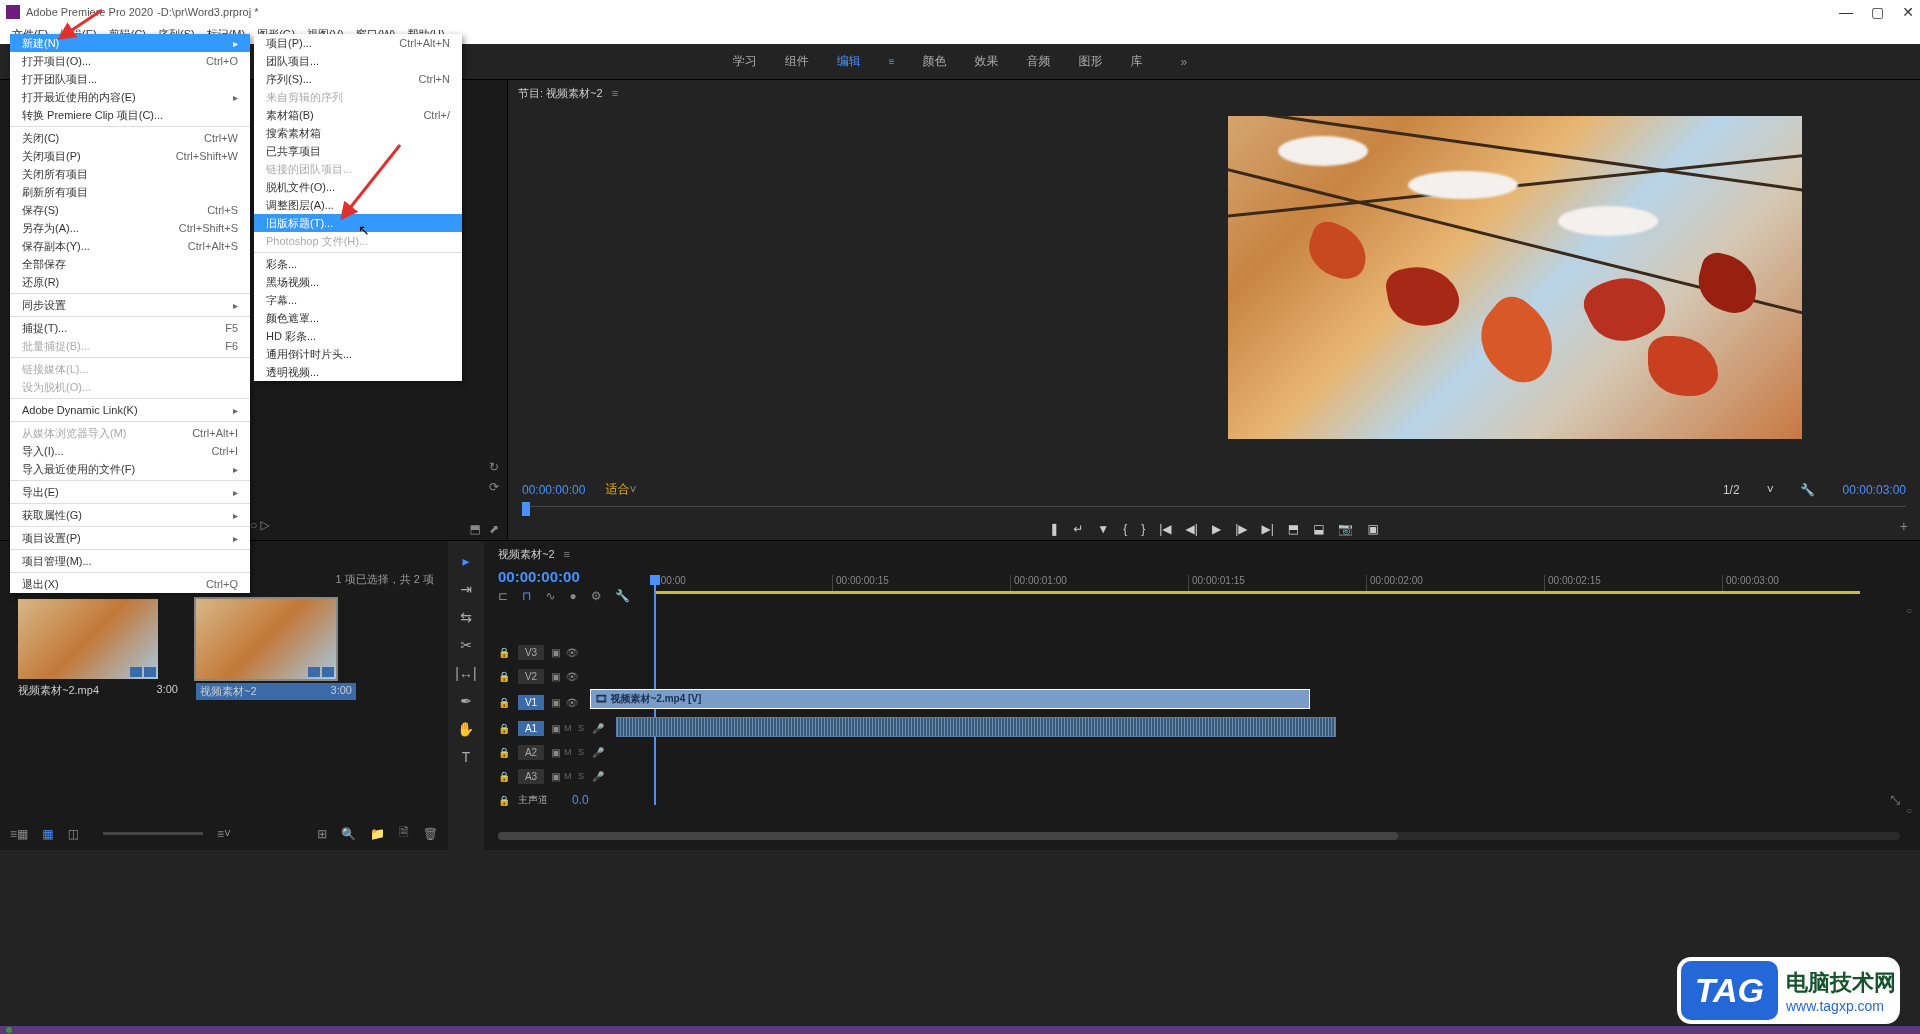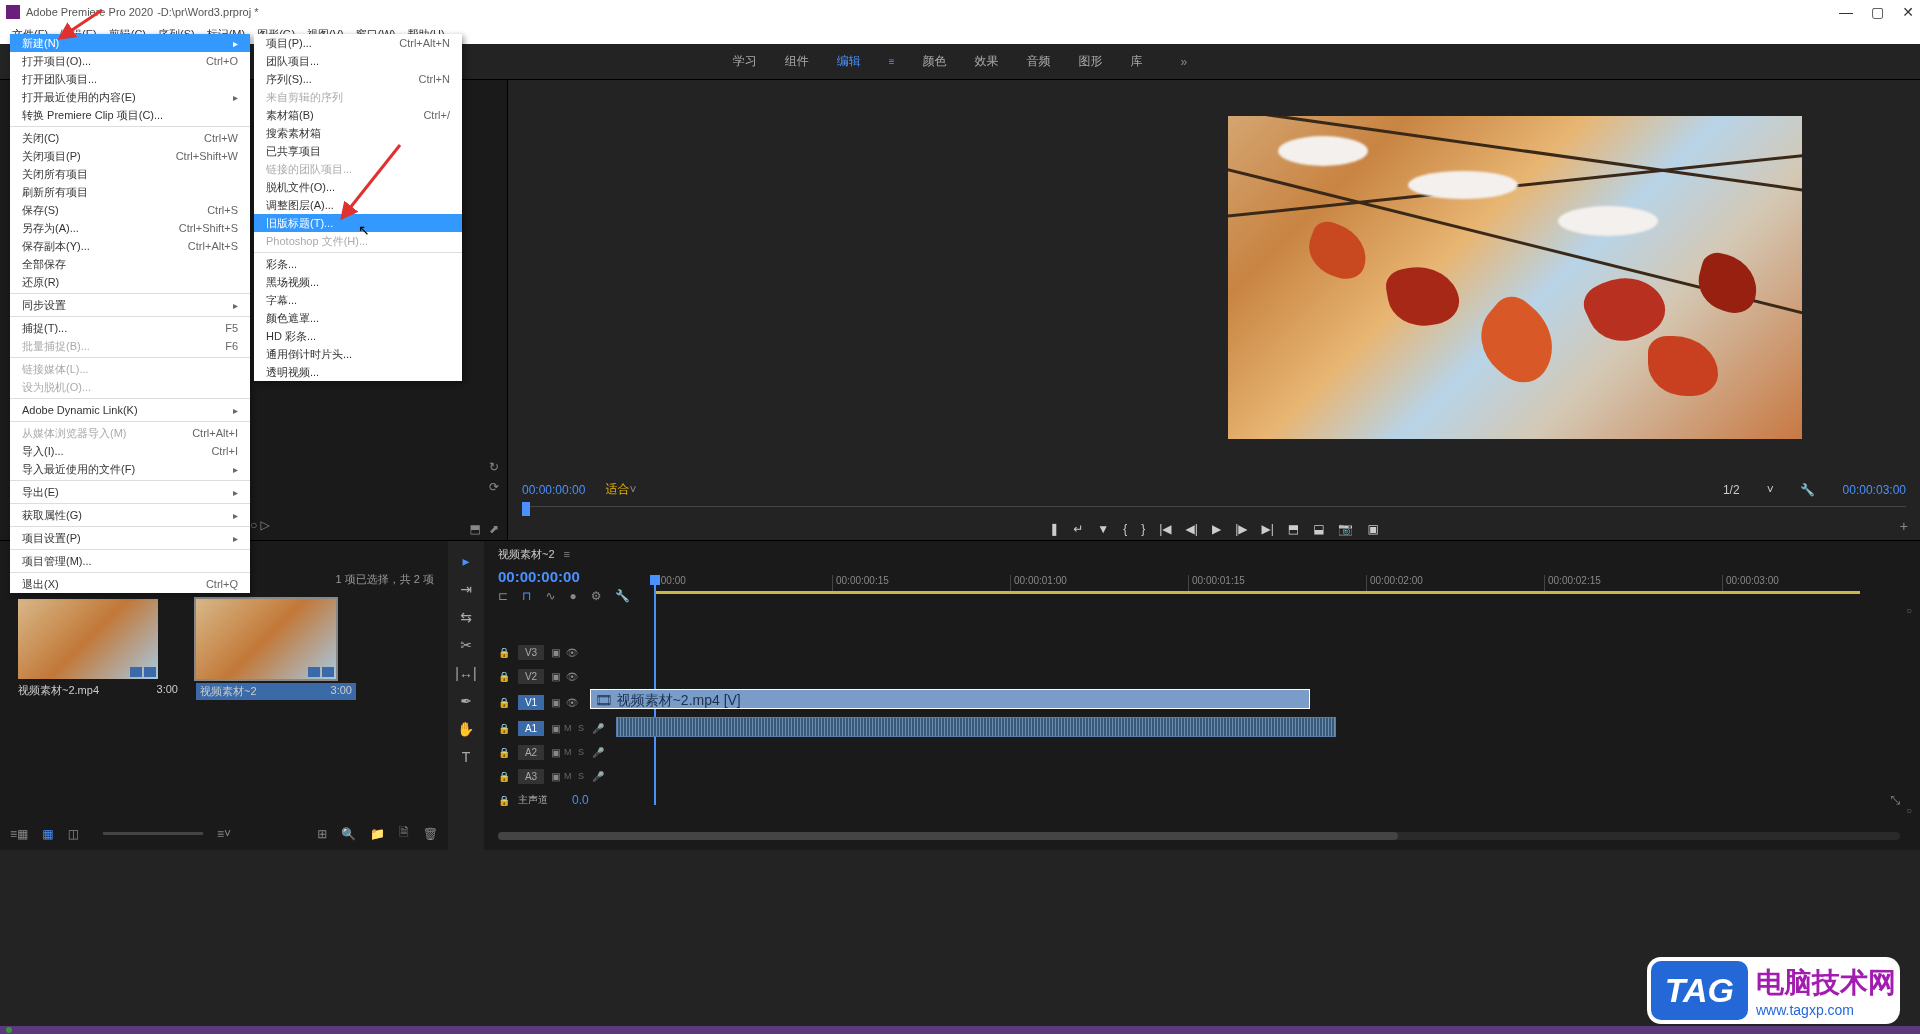--- a/index.html
+++ b/index.html
@@ -91,37 +91,37 @@
 .tracks { position: absolute; left: 14px; top: 100px; right: 20px; }
 .track { display: flex; align-items: center; height: 22px; margin-bottom: 2px; }
 .track.tall { height: 26px; }
 .track .lock { width: 16px; color: #888; font-size: 10px; }
 .track .name { width: 26px; background: #333; text-align: center; color: #aaa; font-size: 10px; padding: 2px 0; margin: 0 4px; }
 .track .name.active { background: #3a6aa8; color: #fff; }
 .track .toggle { width: 16px; color: #888; font-size: 10px; text-align: center; }
 .track .m, .track .s { width: 14px; color: #666; font-size: 9px; }
 .track .mic { width: 14px; color: #666; font-size: 10px; }
 .track .content { flex: 1; height: 100%; margin-left: 10px; position: relative; }
-.track .clip-v { position: absolute; left: 0; width: 720px; height: 20px; background: #7a9cc8; border: 1px solid #5a7ca8; font-size: 14px; color: #1a3050; padding: 2px 4px; }
+.track .clip-v { position: absolute; left: 0; width: 720px; height: 20px; background: #7a9cc8; border: 1px solid #5a7ca8; font-size: 10px; color: #1a3050; padding: 2px 4px; font-weight: bold; }
 .track .clip-v.selected { border: 1px solid #fff; }
 .track .clip-a { position: absolute; left: 0; width: 720px; height: 20px; background: #3a5878; border: 1px solid #5a7ca8; }
 .track .clip-a .wave { height: 100%; background: repeating-linear-gradient(90deg, #8ab4d8 0px, #8ab4d8 1px, transparent 1px, transparent 3px); opacity: 0.6; }
 .track.master .name { background: transparent; width: 50px; text-align: left; }
 .track.master .val { color: #4a90ff; }
 
 .circles { position: absolute; right: 8px; top: 64px; color: #666; font-size: 10px; }
 .circles2 { position: absolute; right: 8px; bottom: 34px; color: #666; font-size: 10px; }
 .bottom-scroll { position: absolute; bottom: 10px; left: 14px; right: 20px; height: 8px; background: #2a2a2a; border-radius: 4px; }
 .bottom-scroll .thumb { position: absolute; left: 0; width: 900px; height: 8px; background: #444; border-radius: 4px; }
 .cursor { position: absolute; left: 358px; top: 222px; font-size: 14px; color: #000; z-index: 300; pointer-events:none;}
 
 .watermark { position: absolute; right: 20px; bottom: 10px; display: flex; align-items: center; background: #fff; border-radius: 14px; padding: 4px; }
 .watermark .tag { background: #2468d8; color: #fff; font-weight: bold; font-size: 34px; padding: 10px 14px; border-radius: 10px; font-style: italic; }
 .watermark .text { margin-left: 8px; }
-.watermark .cn { color: #a21caf; font-size: 28px; font-weight: bold; }
+.watermark .cn { color: #14532d; font-size: 22px; font-weight: bold; }
 .watermark .url { color: #2468d8; font-size: 14px; }
 
 .statusbar { position: absolute; bottom: 0; left: 0; right: 0; height: 8px; background: #5a3a7a; }
 .statusbar .dot { position: absolute; left: 6px; top: 1px; width: 6px; height: 6px; background: #3a9838; border-radius: 50%; }
 
 svg.arrow2 { position: absolute; left: 330px; top: 140px; z-index: 200; pointer-events: none; }
 </style>
 </head>
 <body>
 
@@ -171,20 +171,24 @@
     </div>
     <div class="source-controls">
       <span>◁ ○ ▷</span>
     </div>
     <div class="source-icons-br">
       <span>⬒</span>
       <span>⬈</span>
     </div>
   </div>
   <div class="program-panel">
+    <div class="program-tab">
+      <span>节目: 视频素材~2</span>
+      <span class="close-x">≡</span>
+    </div>
     <div class="video">
       <div class="branch"></div>
       <div class="branch" style="top:70px; transform:rotate(-6deg)"></div>
       <div class="branch" style="top:120px; transform:rotate(14deg)"></div>
       <div class="snow" style="top:20px; left:50px; width:90px; height:30px;"></div>
       <div class="snow" style="top:55px; left:180px; width:110px; height:28px;"></div>
       <div class="snow" style="top:90px; left:330px; width:100px; height:30px;"></div>
       <div class="leaf" style="top:110px;left:80px;width:60px;height:50px;background:#c84820;transform:rotate(20deg)"></div>
       <div class="leaf" style="top:150px;left:160px;width:70px;height:60px;background:#a82818;transform:rotate(-10deg)"></div>
       <div class="leaf" style="top:190px;left:250px;width:80px;height:70px;background:#d85828;transform:rotate(40deg)"></div>

